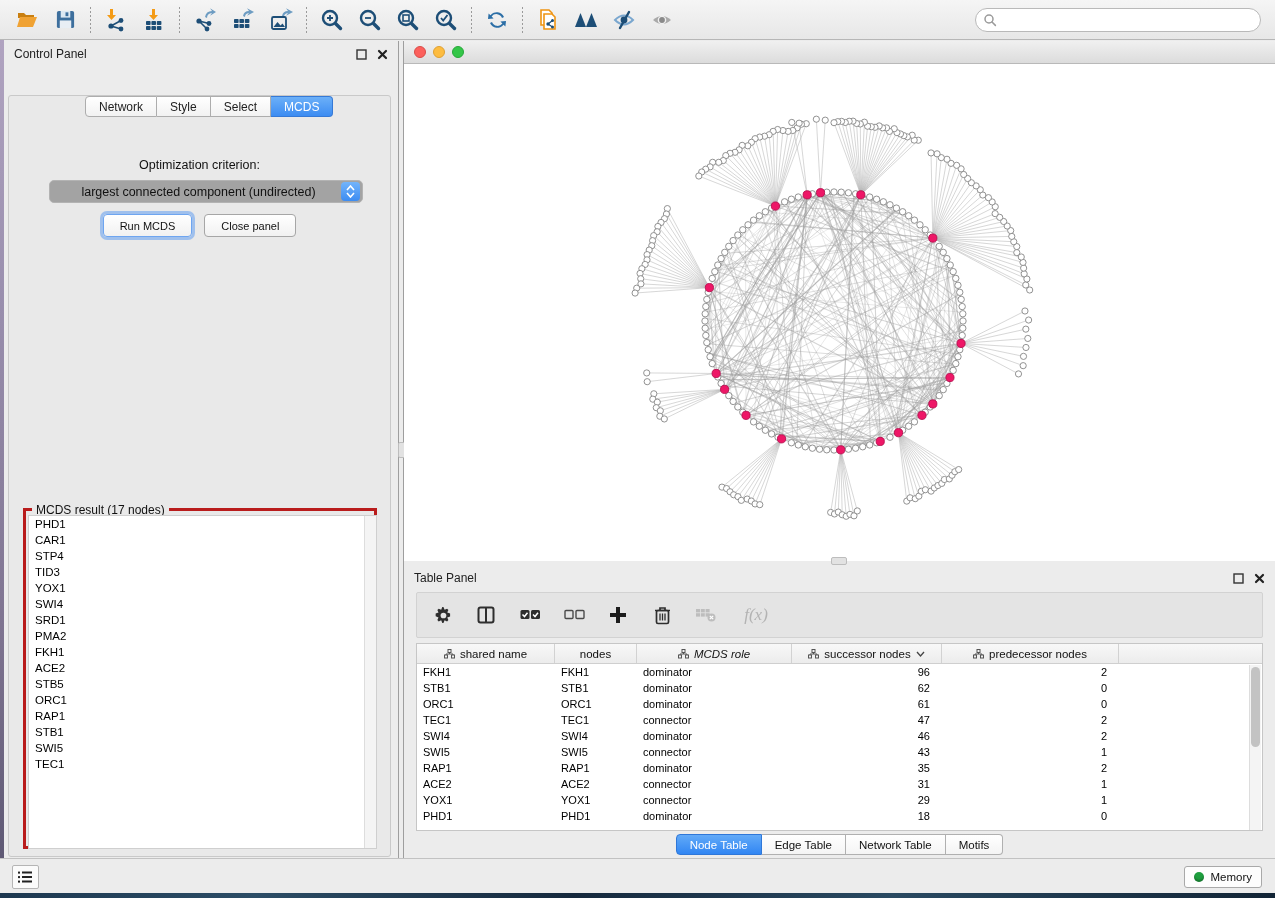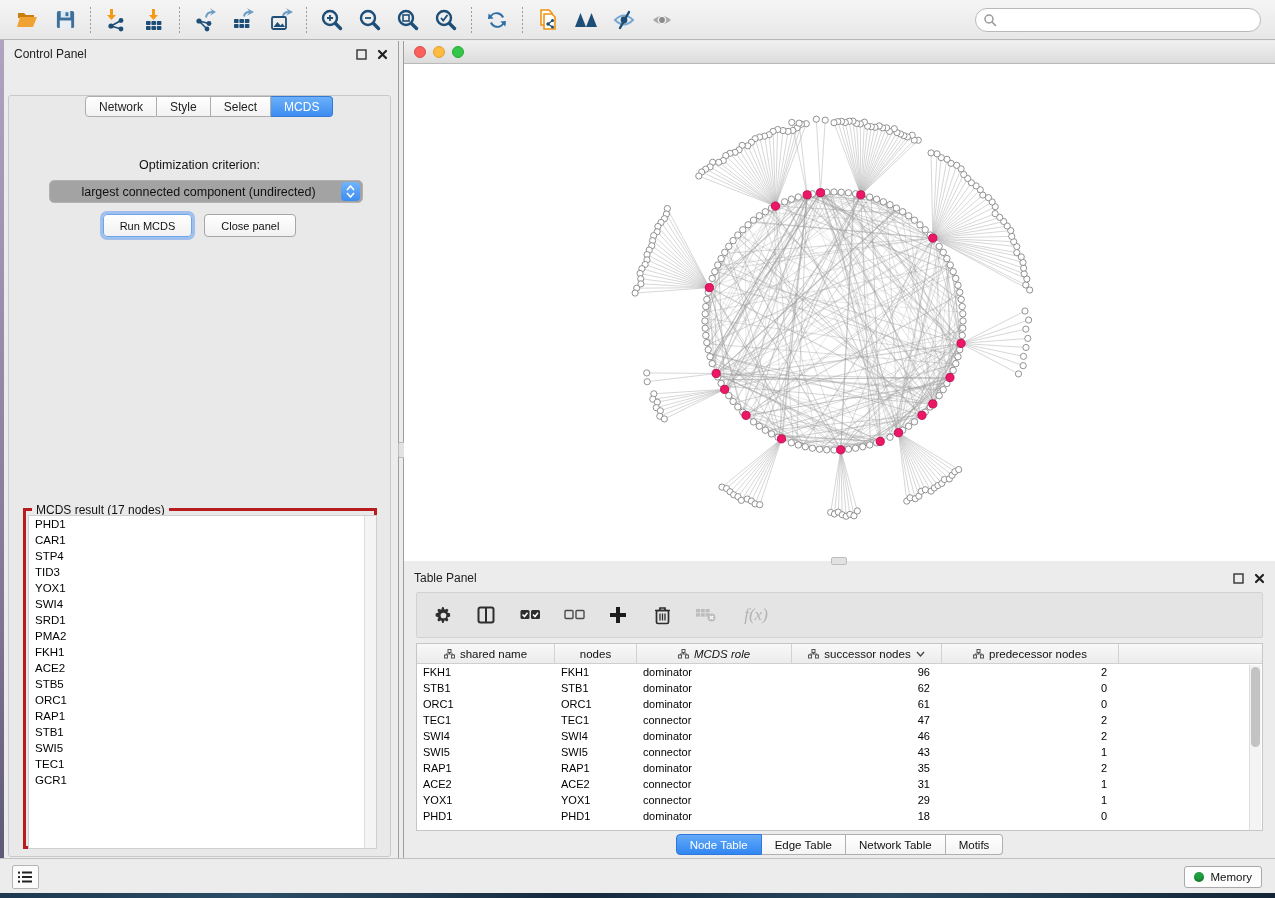--- a/index.html
+++ b/index.html
@@ -316,21 +316,20 @@
           <div class="mcds-item">SRD1</div>
           <div class="mcds-item">PMA2</div>
           <div class="mcds-item">FKH1</div>
           <div class="mcds-item">ACE2</div>
           <div class="mcds-item">STB5</div>
           <div class="mcds-item">ORC1</div>
           <div class="mcds-item">RAP1</div>
           <div class="mcds-item">STB1</div>
           <div class="mcds-item">SWI5</div>
           <div class="mcds-item">TEC1</div>
-          <div class="mcds-item">GCR1</div>
         </div>
     </div>
   </div>
 </div>
 
 <div id="vsplit-line"></div>
 <div id="vsplit-grip"></div>
 
 <div id="network-window">
   <div id="net-titlebar">

